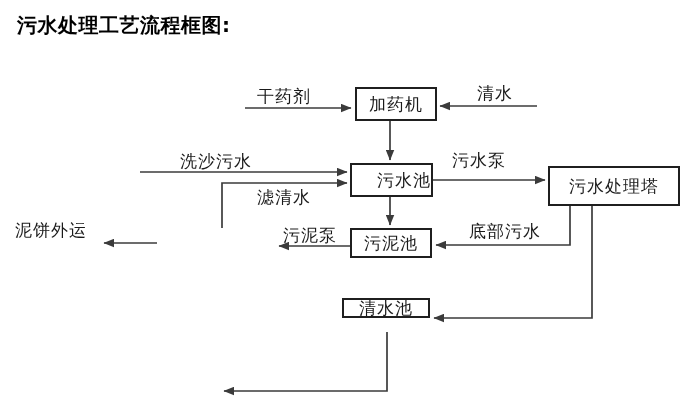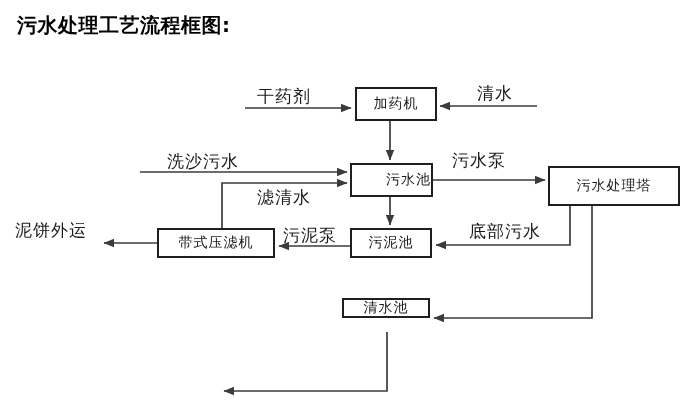--- a/index.html
+++ b/index.html
@@ -14,21 +14,21 @@
     position:absolute; left:17px; top:12px;
     font-size:20px; font-weight:bold; letter-spacing:0.5px;
     color:#000000; white-space:nowrap;
   }
   .wires { position:absolute; left:0; top:0; width:700px; height:420px; }
   .wires path { fill:none; stroke:#3b3b3b; stroke-width:1.7px; }
   .node {
     position:absolute; box-sizing:border-box;
     border:2px solid #1f1f1f; background:#ffffff;
     display:flex; align-items:center; justify-content:center;
-    font-size:14px; letter-spacing:1px; white-space:nowrap;
+    font-size:17px; letter-spacing:1px; white-space:nowrap;
   }
   .elabel {
     position:absolute; font-size:17px; letter-spacing:1px;
     white-space:nowrap; line-height:20px;
   }
 </style>
 </head>
 <body>
 
 <div class="canvas">
@@ -60,29 +60,26 @@
   </div>
   <div class="node" style="left:350px; top:163px; width:83px;  height:34px;justify-content:flex-end;">
     <span>污水池</span>
   </div>
   <div class="node" style="left:548px; top:166px; width:132px; height:40px;">
     <span>污水处理塔</span>
   </div>
   <div class="node" style="left:350px; top:228px; width:82px;  height:30px;">
     <span>污泥池</span>
   </div>
-  <div class="node" style="left:157px; top:228px; width:118px; height:30px;">
-    <span>带式压滤机</span>
-  </div>
   <div class="node" style="left:342px; top:298px; width:88px;  height:20px;">
     <span>清水池</span>
   </div>
 
   <span class="elabel" style="left:257px; top:86px;">干药剂</span>
   <span class="elabel" style="left:477px; top:83px;">清水</span>
-  <span class="elabel" style="left:167px; top:151px;">洗沙污水</span>
+  <span class="elabel" style="left:180px; top:151px;">洗沙污水</span>
   <span class="elabel" style="left:452px; top:150px;">污水泵</span>
   <span class="elabel" style="left:257px; top:187px;">滤清水</span>
   <span class="elabel" style="left:283px; top:225px;">污泥泵</span>
   <span class="elabel" style="left:469px; top:221px;">底部污水</span>
   <span class="elabel" style="left:15px;  top:220px;">泥饼外运</span>
 
 </div>
 
 </body></html>

